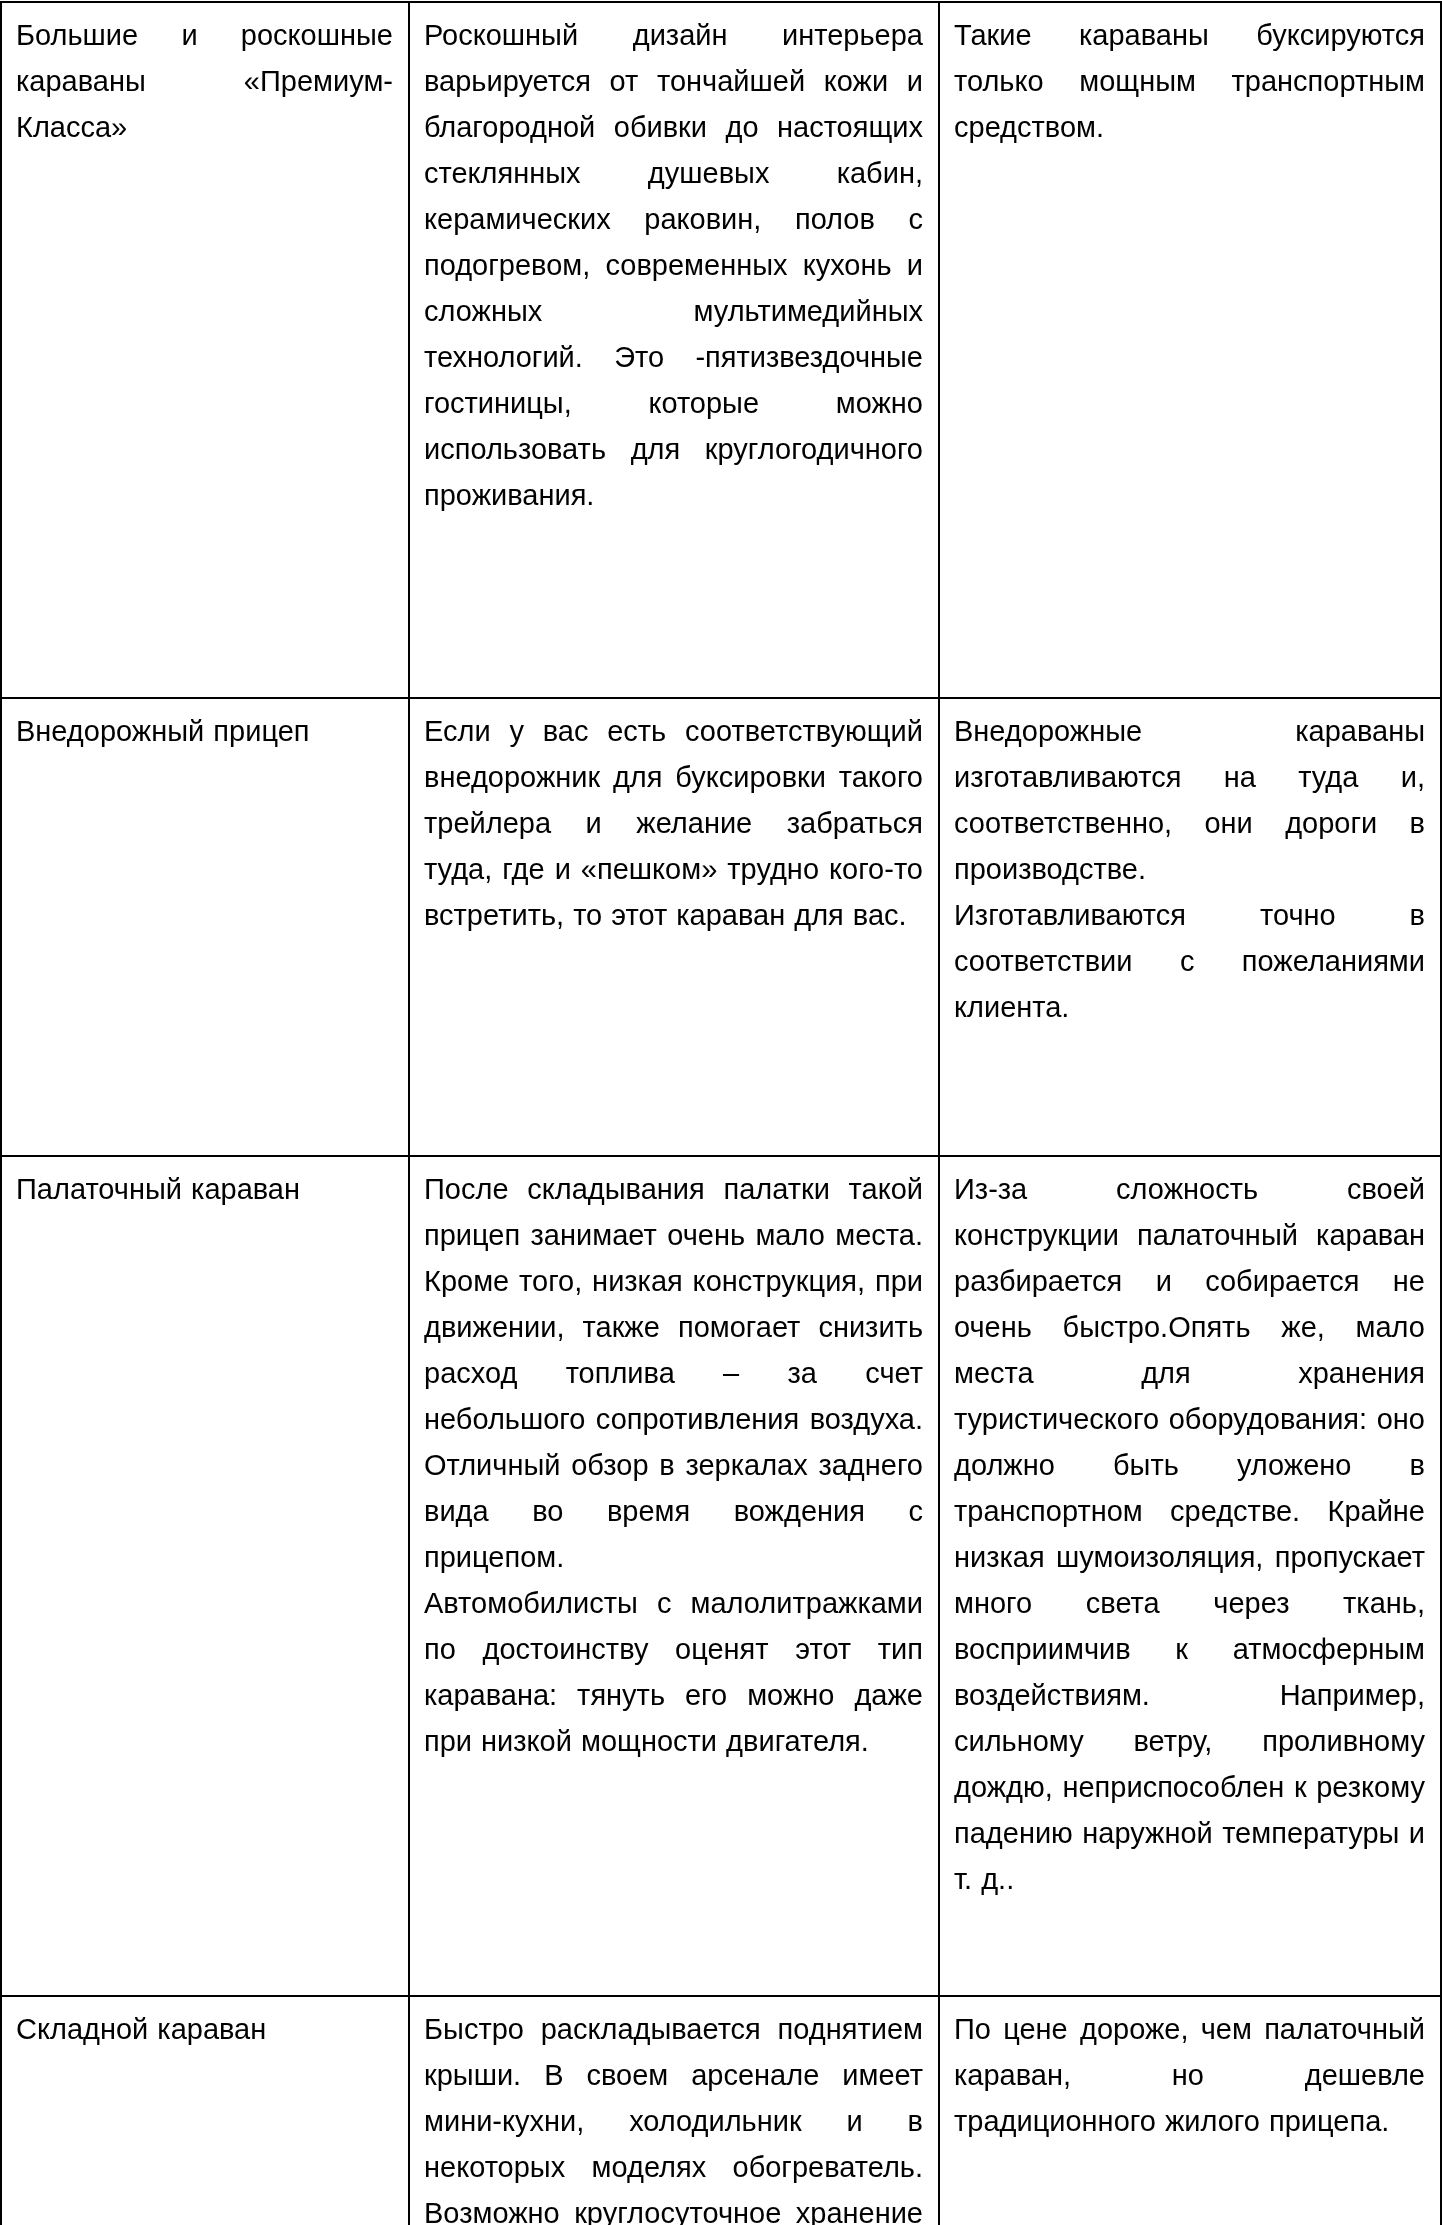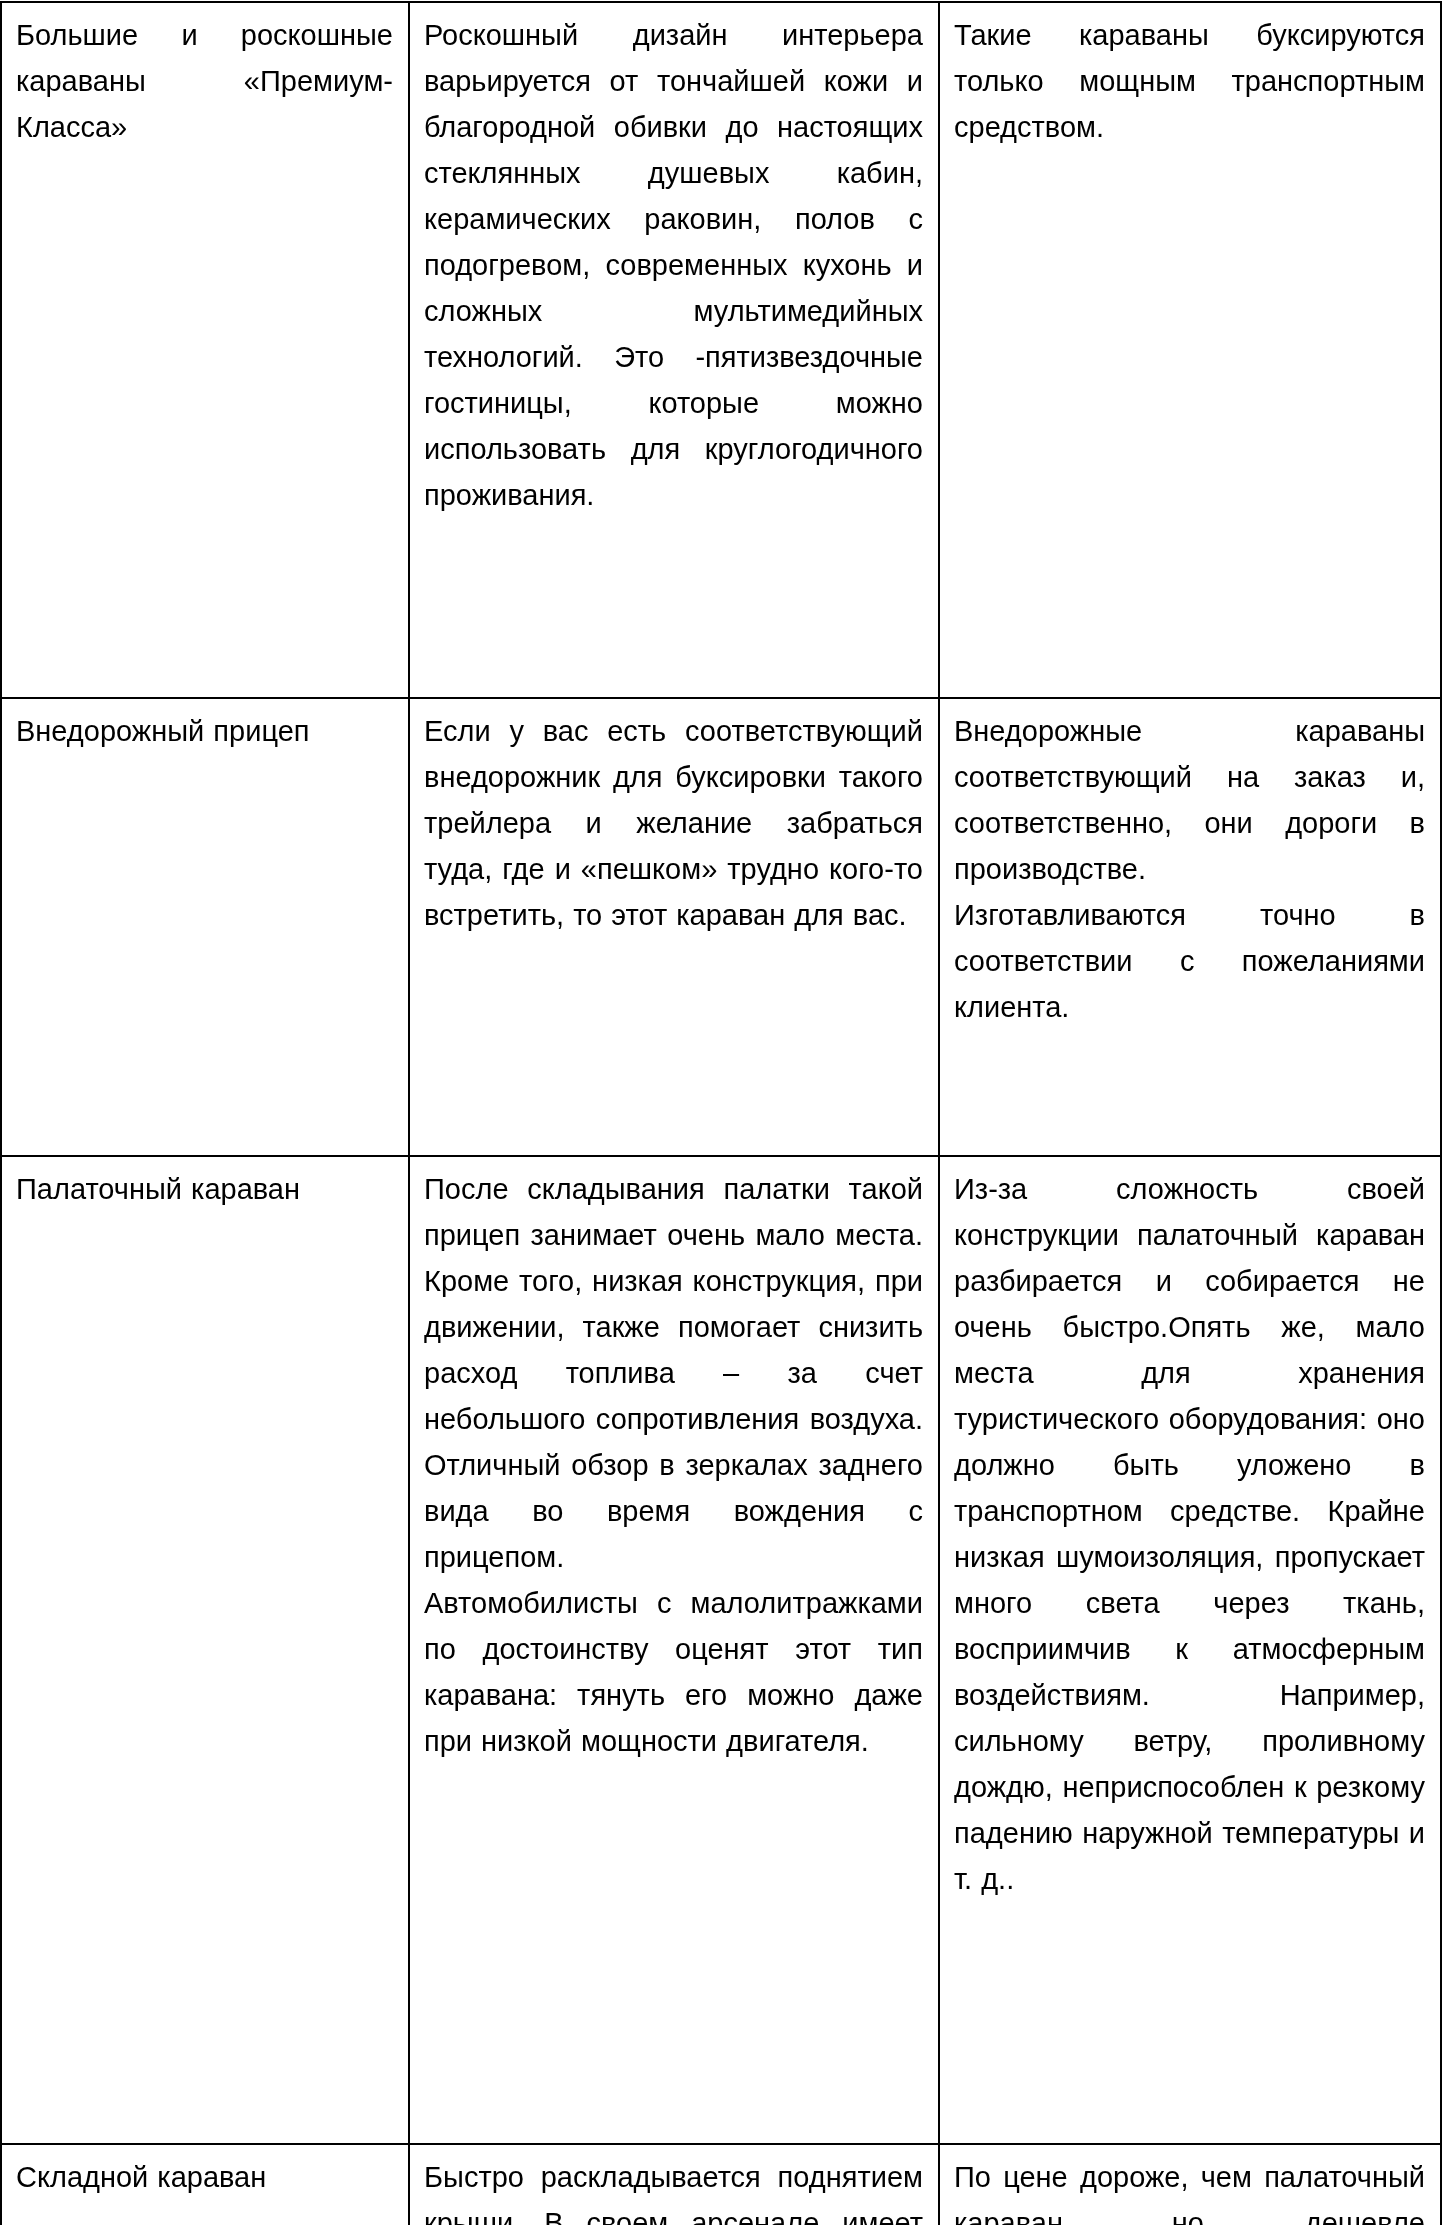--- a/index.html
+++ b/index.html
@@ -35,21 +35,21 @@
   td p {
     margin: 0;
   }
   td p.spaced {
   }
   col.c-type  { width: 408px; }
   col.c-desc  { width: 530px; }
   col.c-notes { width: 502px; }
   tr.r1 { height: 696px; }
   tr.r2 { height: 458px; }
-  tr.r3 { height: 988px; }
+  tr.r3 { height: 840px; }
   tr.r4 { height: 391px; }
 </style>
 </head>
 <body>
 
 <table class="caravan-table">
   <colgroup>
     <col class="c-type">
     <col class="c-desc">
     <col class="c-notes">
@@ -67,21 +67,21 @@
       </td>
     </tr>
     <tr class="r2">
       <td>
         <p>Внедорожный прицеп</p>
       </td>
       <td>
         <p>Если у вас есть соответствующий внедорожник для буксировки такого трейлера и желание забраться туда, где и «пешком» трудно кого-то встретить, то этот караван для вас.</p>
       </td>
       <td>
-        <p>Внедорожные караваны соответствующий на заказ и, соответственно, они дороги в производстве.</p>
+        <p>Внедорожные караваны изготавливаются на туда и, соответственно, они дороги в производстве.</p>
         <p>Изготавливаются точно в соответствии с пожеланиями клиента.</p>
       </td>
     </tr>
     <tr class="r3">
       <td>
         <p>Палаточный караван</p>
       </td>
       <td>
         <p>После складывания палатки такой прицеп занимает очень мало места. Кроме того, низкая конструкция, при движении, также помогает снизить расход топлива – за счет небольшого сопротивления воздуха. Отличный обзор в зеркалах заднего вида во время вождения с прицепом.</p>
         <p class="spaced">Автомобилисты с малолитражками по достоинству оценят этот тип каравана: тянуть его можно даже при низкой мощности двигателя.</p>

